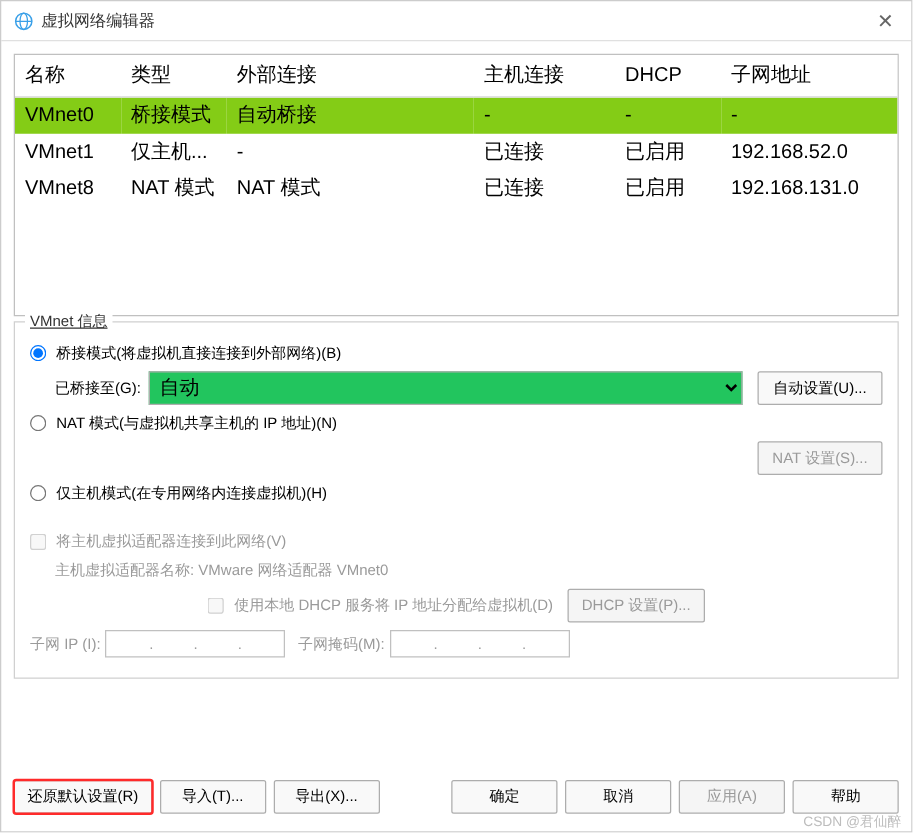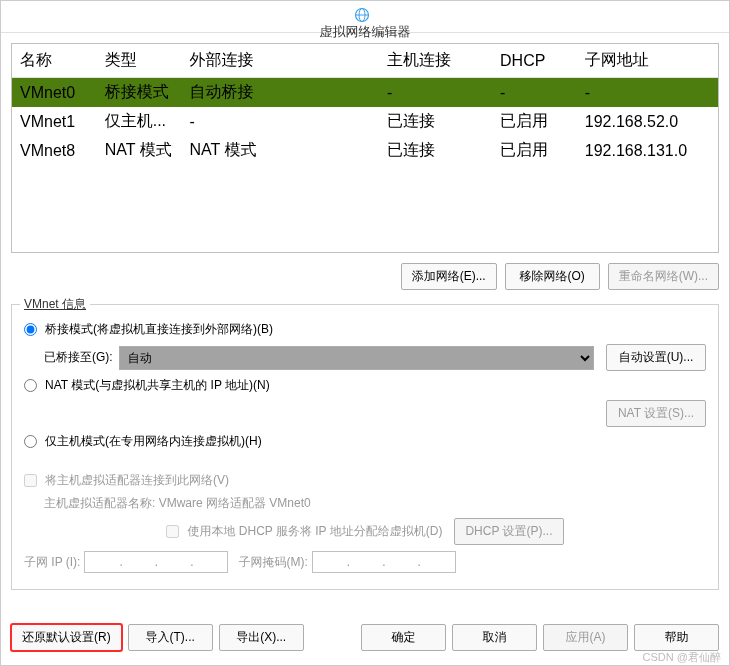--- a/index.html
+++ b/index.html
@@ -1,36 +1,36 @@
 <!DOCTYPE html>
 <html><head>
 <meta charset="utf-8">
 <style>
 * { box-sizing: border-box; margin: 0; padding: 0; }
 body { font-family: "Microsoft YaHei", "Segoe UI", sans-serif; font-size: 12px; background: #f0f0f0; color: #000; }
 .window { width: 730px; height: 666px; background: #fff; border: 1px solid #ccc; display: flex; flex-direction: column; position: relative; }
-.titlebar { display: flex; align-items: center; padding: 6px 10px; border-bottom: 1px solid #e0e0e0; height: 32px; flex-direction: column; }
+.titlebar { display: flex; align-items: center; padding: 6px 10px; border-bottom: 1px solid #e0e0e0; height: 32px; }
 .titlebar .icon { width: 16px; height: 16px; margin-right: 6px; display: inline-flex; align-items: center; justify-content: center; }
 .titlebar .title { flex: 1; font-size: 13px; color: #333; }
 .close-icon { font-size: 16px; color: #666; cursor: pointer; padding: 0 4px; }
 .content { flex: 1; padding: 10px 10px 0 10px; display: flex; flex-direction: column; overflow: hidden; }
 .table-wrap { border: 1px solid #c0c0c0; height: 210px; overflow: auto; background: #fff; }
 table { width: 100%; border-collapse: collapse; font-size: 16px; }
 th { text-align: left; padding: 6px 8px; font-weight: normal; border-bottom: 1px solid #e0e0e0; background: #fff; }
 td { padding: 4px 8px; }
-tr.selected td { background: #4d7c0f; }
+tr.selected td { background: #84cc16; }
 .btn-row { display: flex; gap: 8px; justify-content: flex-end; margin: 10px 0; }
 .btn { border: 1px solid #adadad; background: #f9f9f9; padding: 4px 10px; font-size: 12px; font-family: inherit; cursor: pointer; min-width: 95px; text-align: center; border-radius: 2px; }
 .btn:disabled { color: #9a9a9a; background: #f5f5f5; cursor: default; }
 .groupbox { border: 1px solid #d0d0d0; margin: 4px 0 8px 0; padding: 10px 12px 6px 12px; position: relative; }
 .groupbox .legend { position: absolute; top: -9px; left: 8px; background: #fff; padding: 0 4px; font-size: 12px; color: #333; text-decoration: underline; }
 .radio-row, .check-row { display: flex; align-items: center; margin: 6px 0; gap: 6px; }
 .radio-row input[type=radio], .check-row input[type=checkbox] { margin-right: 2px; }
 .sub-row { display: flex; align-items: center; margin: 6px 0 6px 20px; gap: 6px; }
-select { flex: 1; padding: 3px 4px; font-family: Liberation Sans, sans-serif; font-size: 12px; border: 1px solid #adadad; background: #a3a3a3; }
+select { flex: 1; padding: 3px 4px; font-family: Liberation Sans, sans-serif; font-size: 16px; border: 1px solid #adadad; background: #22c55e; }
 .side-btn { min-width: 100px; margin-left: 6px; }
 .disabled-text { color: #9a9a9a; }
 .ip-row { display: flex; align-items: center; gap: 10px; margin: 6px 0 10px 0; }
 .ip-field { display: inline-flex; align-items: center; gap: 4px; }
 .ip-box { border: 1px solid #c0c0c0; padding: 2px 4px; display: inline-flex; align-items: center; background: #fff; height: 22px; }
 .ip-seg { width: 28px; text-align: center; border: none; outline: none; font-size: 12px; color: #9a9a9a; background: transparent; }
 .ip-dot { color: #9a9a9a; padding: 0 2px; }
 .bottom-bar { display: flex; gap: 6px; padding: 8px 10px 14px 10px; align-items: center; }
 .bottom-bar .btn { min-width: 85px; }
 .highlight { outline: 2px solid #ff2a2a; outline-offset: -1px; }
@@ -89,25 +89,20 @@
             <td>NAT 模式</td>
             <td>NAT 模式</td>
             <td>已连接</td>
             <td>已启用</td>
             <td>192.168.131.0</td>
           </tr>
         </tbody>
       </table>
     </div>
 
-    <div class="btn-row">
-      <button class="btn">添加网络(E)...</button>
-      <button class="btn">移除网络(O)</button>
-      <button class="btn" disabled="">重命名网络(W)...</button>
-    </div>
 
     <div class="groupbox">
       <span class="legend">VMnet 信息</span>
 
       <div class="radio-row">
         <input type="radio" name="mode" checked="" style="">
         <span>桥接模式(将虚拟机直接连接到外部网络)(B)</span>
       </div>
       <div class="sub-row">
         <span>已桥接至(G):</span>

